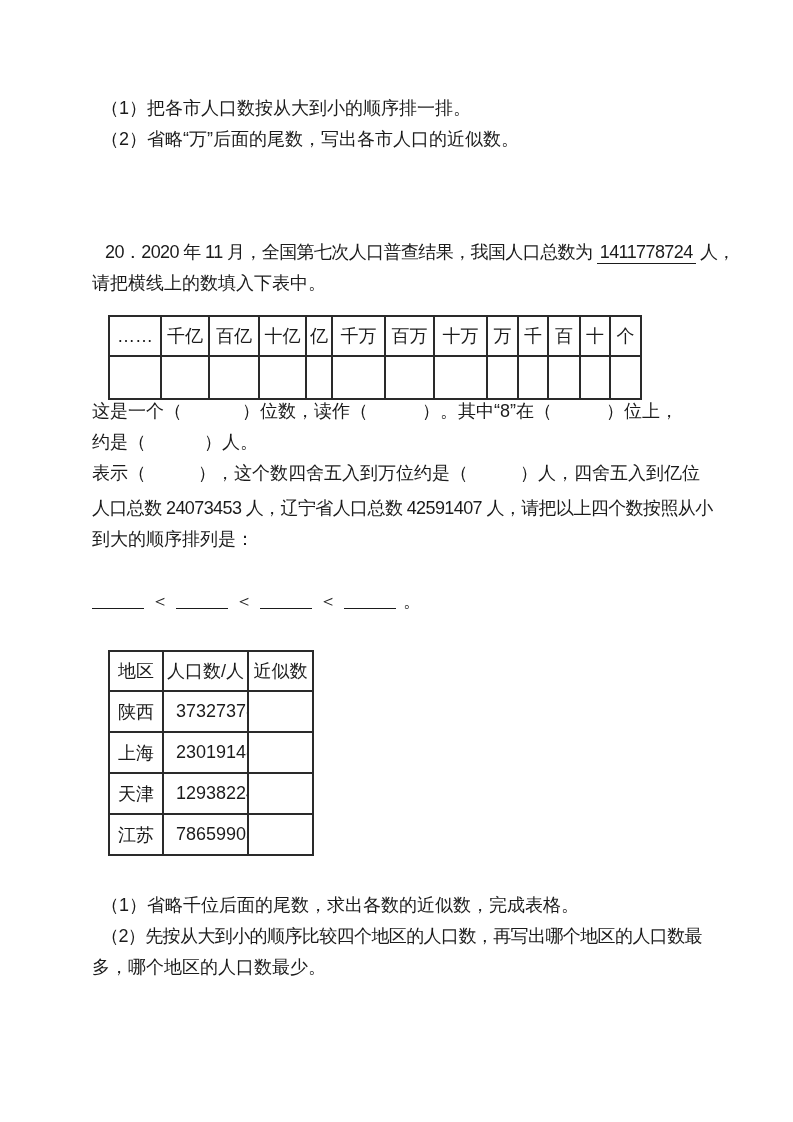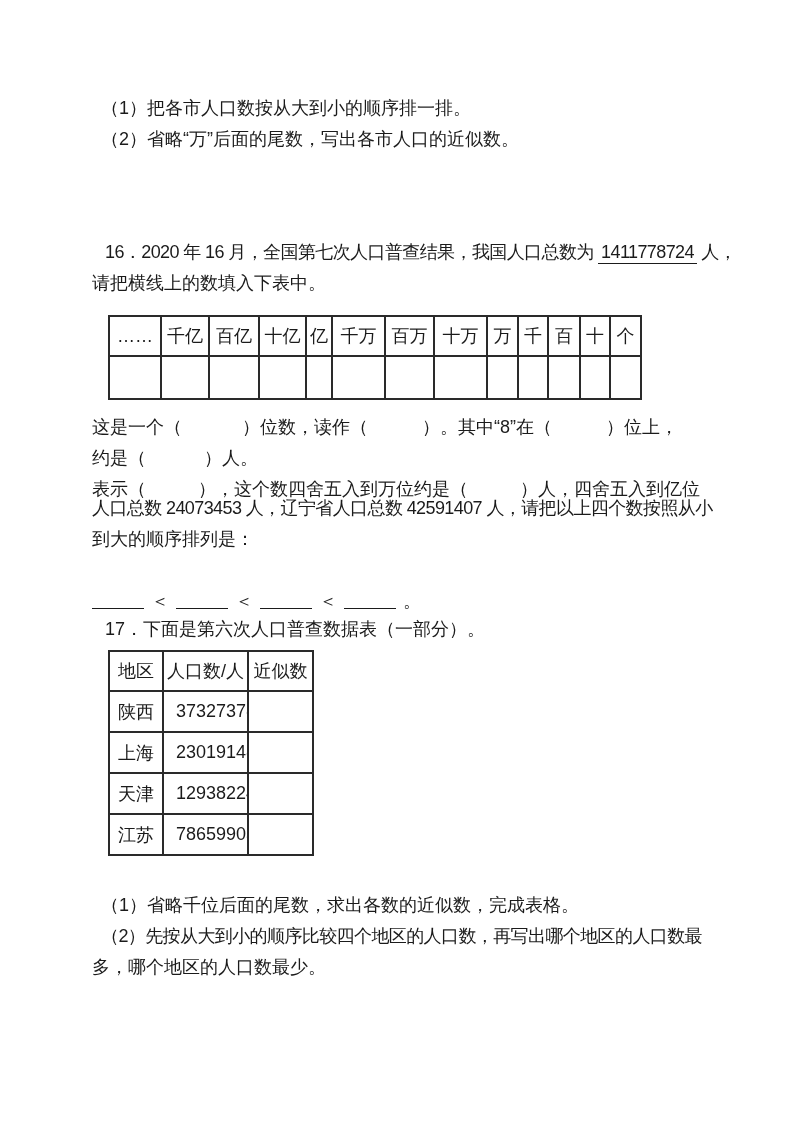--- a/index.html
+++ b/index.html
@@ -56,21 +56,21 @@
 <body>
 
 <div class="page">
 
   <div class="block" style="top:93px;">
     <div class="line indent-sub">（1）把各市人口数按从大到小的顺序排一排。</div>
     <div class="line indent-sub">（2）省略“万”后面的尾数，写出各市人口的近似数。</div>
   </div>
 
   <div class="block" style="top:237px;">
-    <div class="line tight indent-num"><span>16．2020 年 16 月，全国第七次人口普查结果，我国人口总数为 </span><span class="uline">1411778724</span><span> 人，</span></div>
+    <div class="line tight indent-num"><span>20．2020 年 11 月，全国第七次人口普查结果，我国人口总数为 </span><span class="uline">1411778724</span><span> 人，</span></div>
     <div class="line">请把横线上的数填入下表中。</div>
   </div>
 
   <table class="tbl" style="top:315px;left:108px;width:532px;">
     <colgroup>
       <col style="width:52px">
         <col style="width:48px">
         <col style="width:50px">
         <col style="width:47px">
       <col style="width:26px">
@@ -110,40 +110,37 @@
       <td></td>
       <td></td>
       <td></td>
       <td></td>
       <td></td>
       <td></td>
     </tr>
   </tbody>
     </table>
 
-  <div class="block" style="top:412px;">
+  <div class="block" style="top:396px;">
     <div class="line">这是一个（<span class="gap" style="width: 60px;"></span>）位数，读作（<span class="gap" style="width: 54px;"></span>）。其中“8”在（<span class="gap" style="width: 54px;"></span>）位上，</div>
     <div class="line">约是（<span class="gap" style="width: 58px;"></span>）人。</div>
     <div class="line">表示（<span class="gap" style="width: 52px;"></span>），这个数四舍五入到万位约是（<span class="gap" style="width: 52px;"></span>）人，四舍五入到亿位</div>
   </div>
 
   <div class="block" style="top:493px;">
     <div class="line tight">人口总数 24073453 人，辽宁省人口总数 42591407 人，请把以上四个数按照从小</div>
     <div class="line">到大的顺序排列是：</div>
   </div>
 
   <div class="block" style="top:586px;">
     <div class="line">
       <span class="blank"></span><span>＜</span><span class="blank"></span><span>＜</span><span class="blank"></span><span>＜</span><span class="blank"></span><span>。</span>
     </div>
   </div>
 
-  <div class="block" style="top:614px;">
-    <div class="line indent-num">17．下面是第六次人口普查数据表（一部分）。</div>
-  </div>
 
   <table class="tbl" style="top:650px;left:108px;width:204px;">
     <colgroup>
       <col style="width:54px">
         <col style="width:85px">
         <col style="width:65px">
     </colgroup>
     <tbody>
         <tr class="t2-head">
       <td>地区</td>

